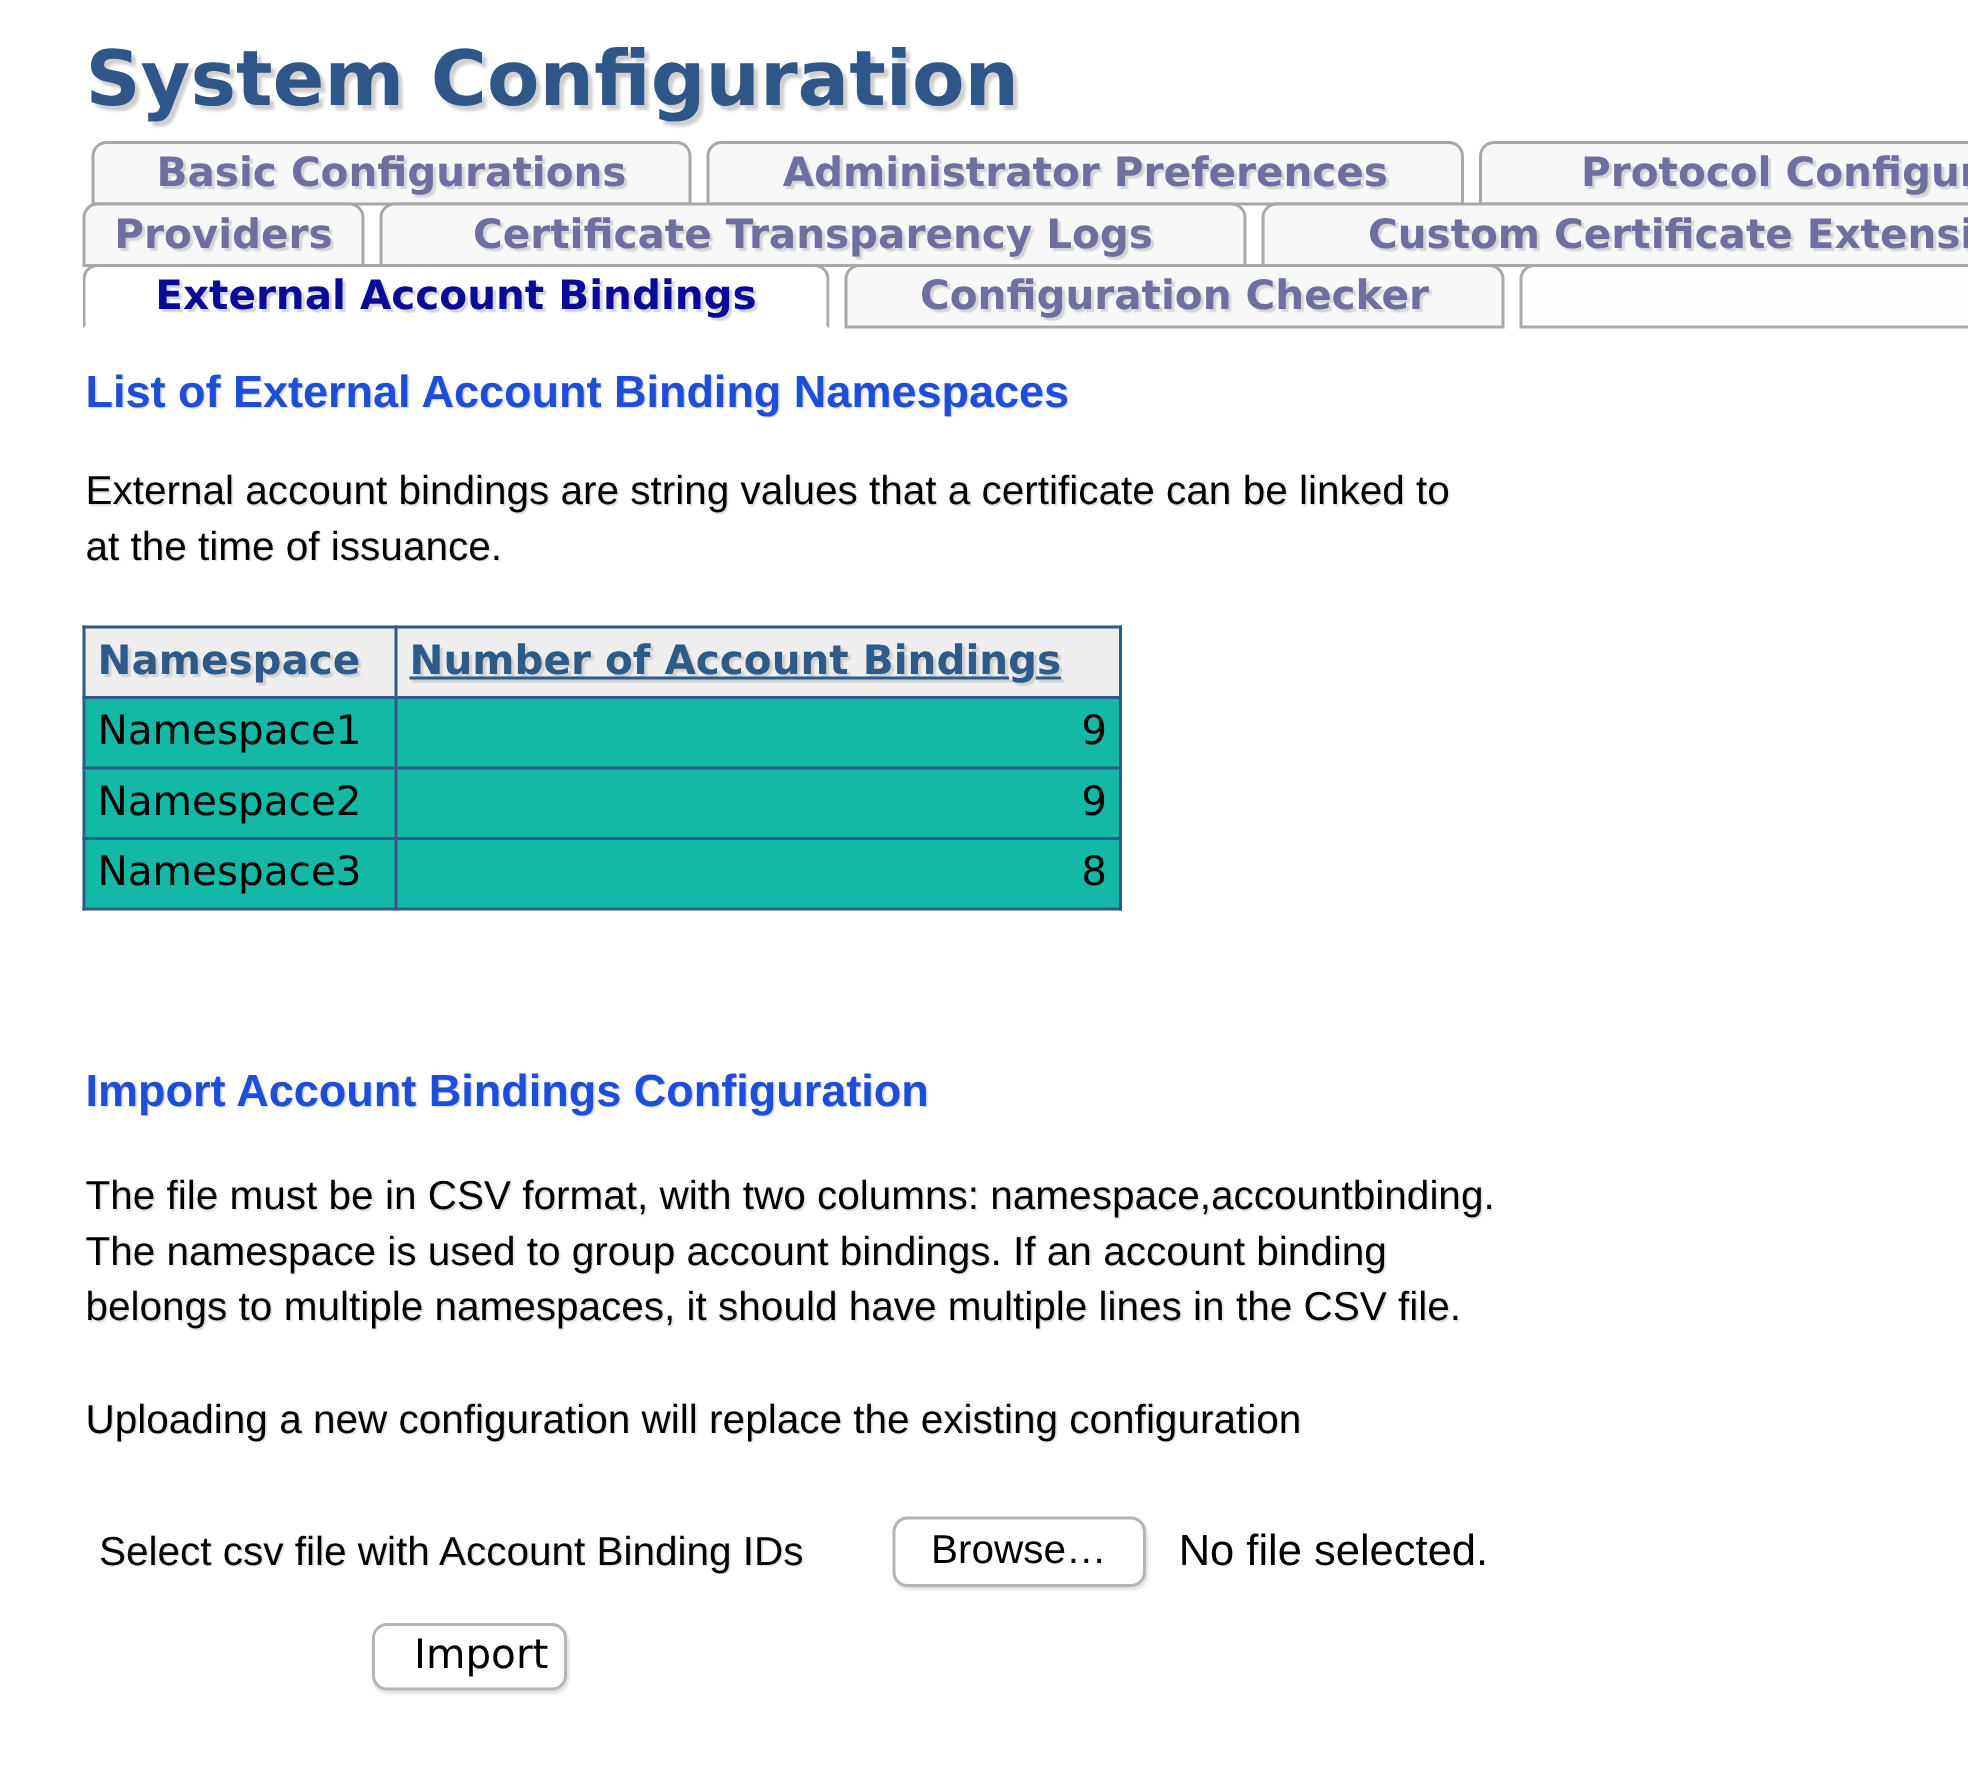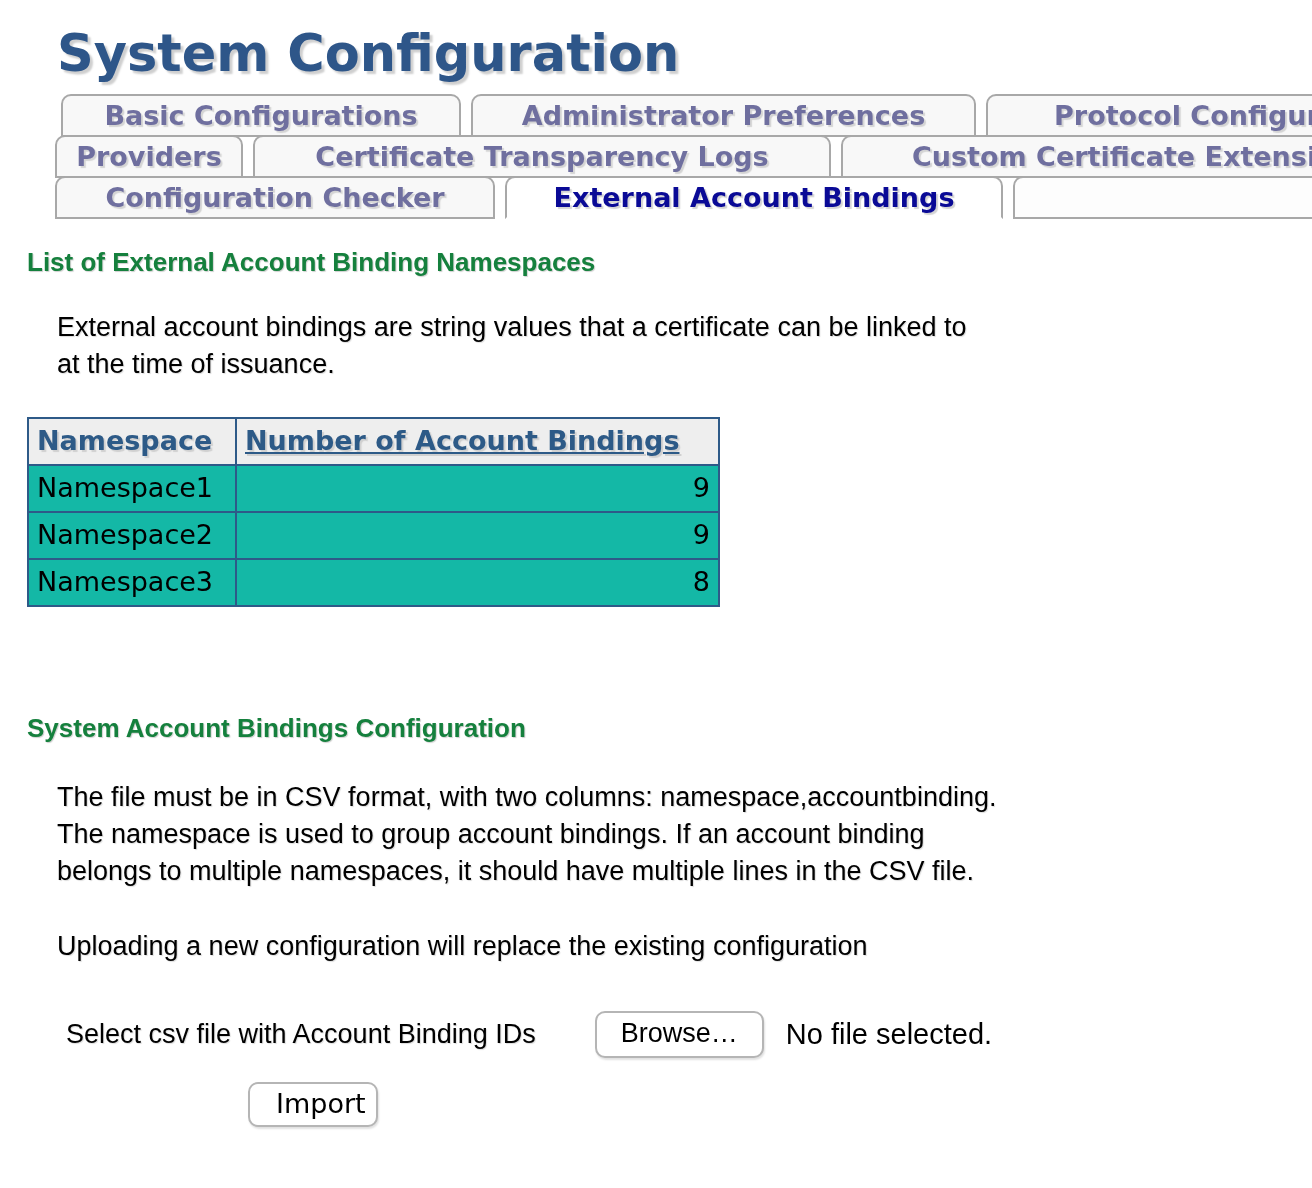--- a/index.html
+++ b/index.html
@@ -45,45 +45,45 @@
   }
   .tab.active {
     background: #ffffff;
     color: #0a0a96;
     border-bottom-color: transparent;
   }
   .tab.stub { background: #fdfdfd; cursor: default; }
 
   
   .section-heading {
-    margin: 0 0 0 27px;
+    margin: 0 0 0 57px;
     font-weight: bold;
-    font-size: 26px;
+    font-size: 30px;
     line-height: 34px;
-    color: #15803d;
+    color: #1d4ed8;
     text-shadow: 1px 1px 1px #cfcfcf;
     white-space: nowrap;
   }
   .heading-namespaces { margin-top: 26px; }
   .heading-import { margin-top: 104px; }
 
   .body-text {
     margin: 0 0 0 57px;
     font-size: 27px;
     line-height: 37px;
     white-space: pre-line;
     text-shadow: 1px 1px 1px #dcdcdc;
   }
   .desc-namespaces { margin-top: 30px; }
   .desc-import { margin-top: 34px; }
   .note-import { margin-top: 38px; }
 
   
   table.ns-table {
-    margin: 34px 0 0 27px;
+    margin: 34px 0 0 55px;
     border-collapse: collapse;
     font-family: "DejaVu Sans", sans-serif;
     font-size: 27px;
   }
   .ns-table th, .ns-table td {
     border: 2px solid #2e5a88;
     padding: 4px 8px 6px 8px;
     height: 35px;
   }
   .ns-table th {
@@ -133,22 +133,22 @@
     <div class="tab" style="width:400px">Basic Configurations</div>
     <div class="tab" style="width:505px">Administrator Preferences</div>
     <div class="tab" style="width:480px">Protocol Configuration</div>
   </div>
   <div class="tab-row">
     <div class="tab" style="width:188px">Providers</div>
     <div class="tab" style="width:578px">Certificate Transparency Logs</div>
     <div class="tab" style="width:600px">Custom Certificate Extensions</div>
   </div>
   <div class="tab-row">
+    <div class="tab active" style="width:498px">External Account Bindings</div>
     <div class="tab" style="width:440px">Configuration Checker</div>
-    <div class="tab active" style="width:498px">External Account Bindings</div>
     <div class="tab stub" style="width:400px"></div>
   </div>
 </div>
 
 <h2 class="section-heading heading-namespaces">List of External Account Binding Namespaces</h2>
 
 <p class="body-text desc-namespaces">External account bindings are string values that a certificate can be linked to
 at the time of issuance.</p>
 
 <table class="ns-table">
@@ -167,21 +167,21 @@
       <td>Namespace2</td>
       <td class="count">9</td>
     </tr>
     <tr>
       <td>Namespace3</td>
       <td class="count">8</td>
     </tr>
   </tbody>
 </table>
 
-<h2 class="section-heading heading-import">System Account Bindings Configuration</h2>
+<h2 class="section-heading heading-import">Import Account Bindings Configuration</h2>
 
 <p class="body-text desc-import">The file must be in CSV format, with two columns: namespace,accountbinding.
 The namespace is used to group account bindings. If an account binding
 belongs to multiple namespaces, it should have multiple lines in the CSV file.</p>
 
 <p class="body-text note-import">Uploading a new configuration will replace the existing configuration</p>
 
 <div class="file-row">
   <span class="file-label">Select csv file with Account Binding IDs</span>
   <button class="btn browse-btn">Browse…</button>

